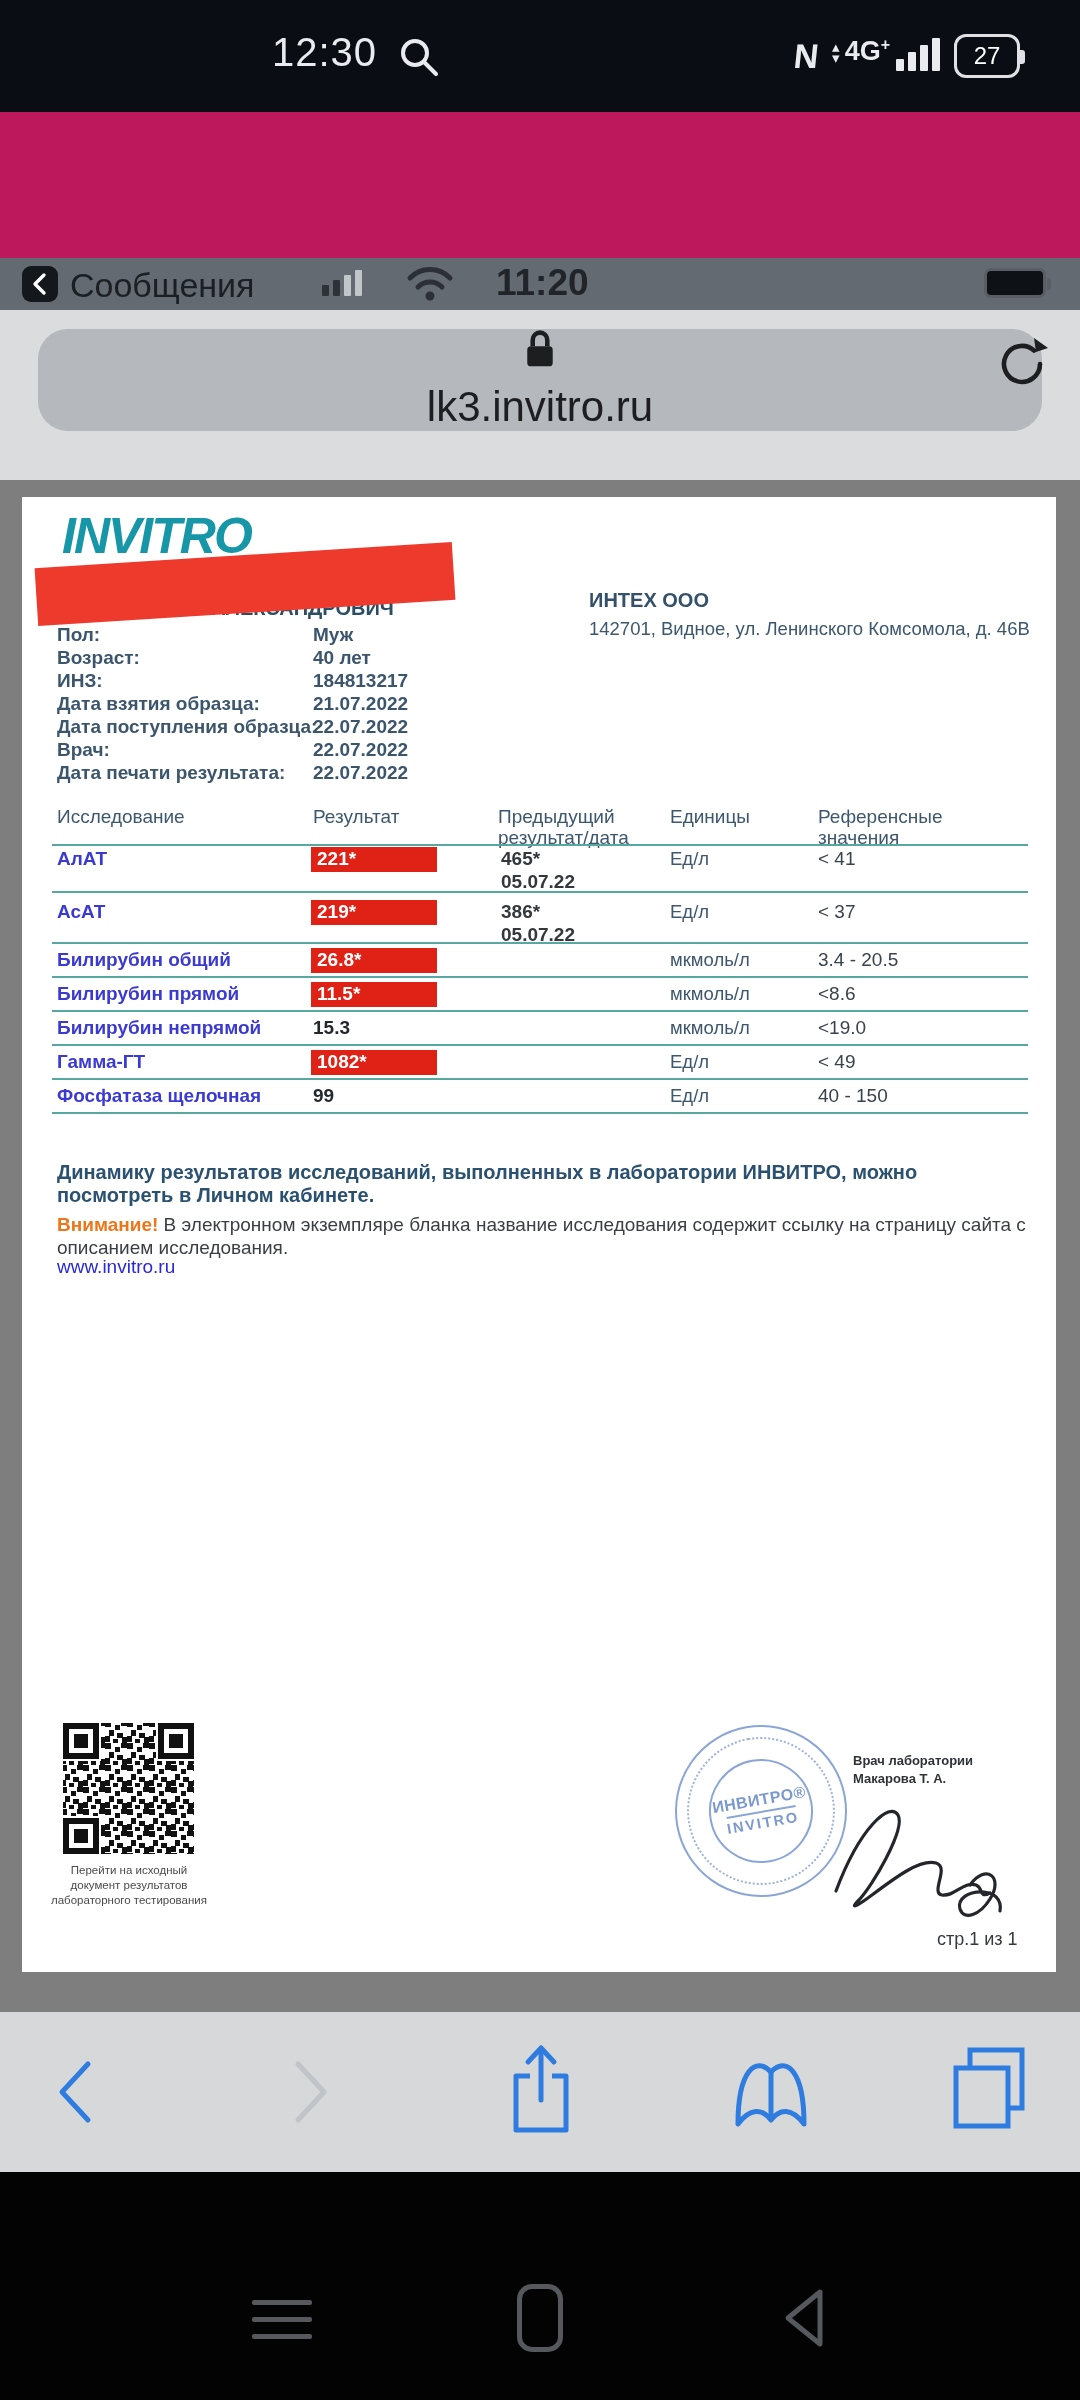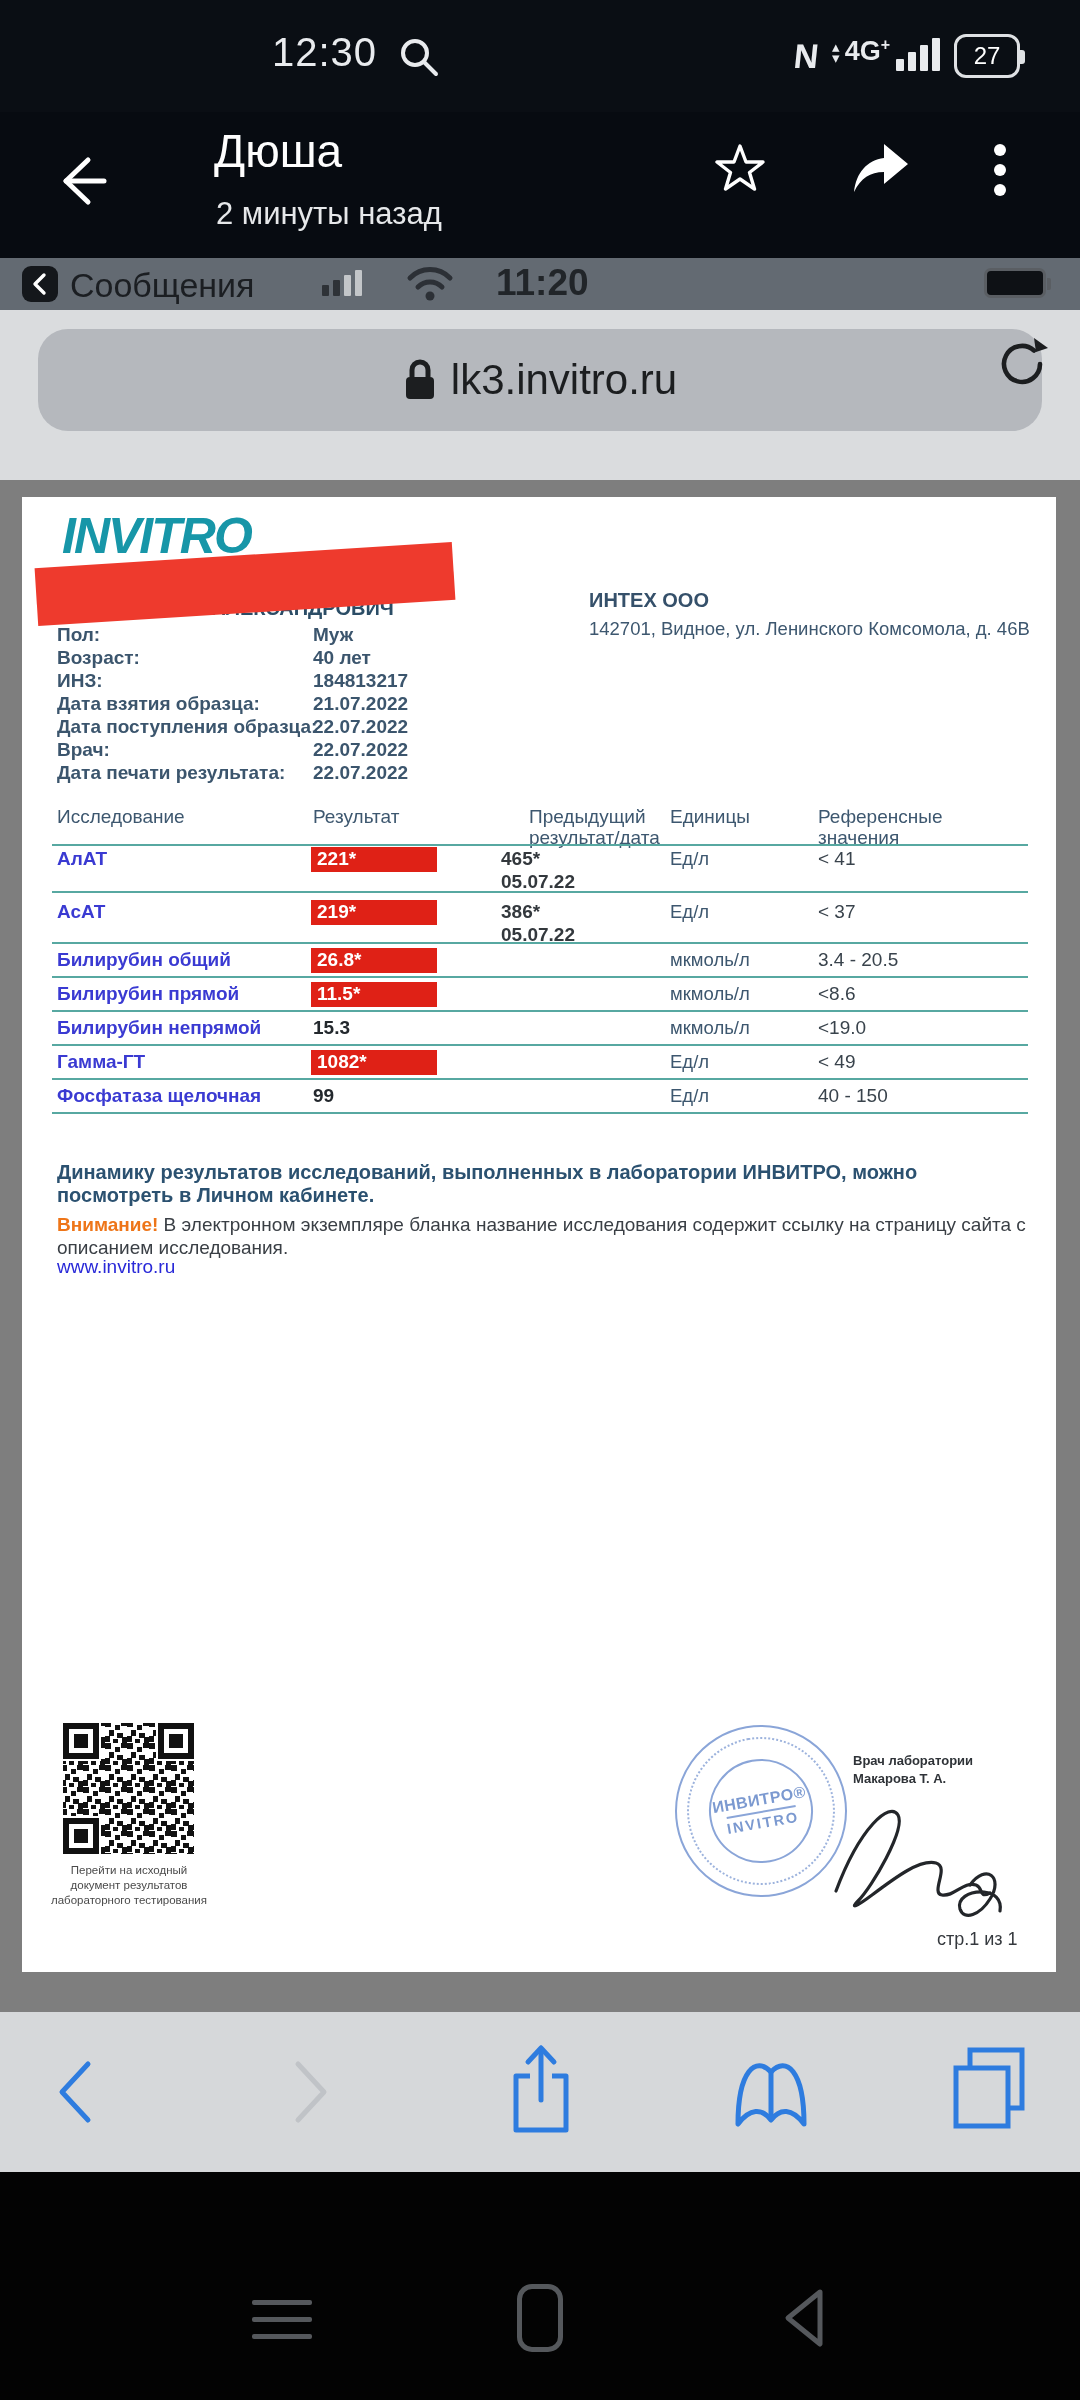--- a/index.html
+++ b/index.html
@@ -41,21 +41,21 @@
   .ios-bars{position:absolute;left:322px;top:12px;display:flex;align-items:flex-end;gap:4px;}
   .ios-bars i{display:block;width:7px;border-radius:1px;}
   .ios-wifi{position:absolute;left:404px;top:6px;}
   .ios-time{position:absolute;left:496px;top:4px;font-size:37px;font-weight:600;color:#212529;}
   .ios-batt{position:absolute;right:34px;top:10px;width:62px;height:30px;border:3px solid #5a5e63;border-radius:7px;background:#0e1115;}
   .ios-batt:after{content:"";position:absolute;right:-8px;top:7px;width:4px;height:12px;background:#5a5e63;border-radius:0 2px 2px 0;}
 
   
   .browser-top{left:0;top:310px;width:1080px;height:170px;background:#dadcde;}
   .url-pill{position:absolute;left:38px;top:19px;width:1004px;height:102px;border-radius:30px;background:#b5b8bd;
-            display:flex;align-items:center;justify-content:center;gap:14px;}
+            display:flex;align-items:center;justify-content:center;gap:14px;flex-direction:column;}
   .url-text{font-size:42px;color:#1c1e20;}
   .reload{position:absolute;right:30px;top:26px;}
 
   
   .page-frame{left:0;top:480px;width:1080px;height:1532px;background:#7e7e7e;}
   .page{position:absolute;left:22px;top:17px;width:1034px;height:1475px;background:#ffffff;overflow:hidden;}
 
   .logo{left:40px;top:10px;font-size:50px;font-style:italic;font-weight:800;letter-spacing:-2px;color:#1796a8;}
   .redact{left:14px;top:58px;width:418px;height:58px;background:#ee3a2d;transform:rotate(-3.6deg);z-index:3;}
   .name-frag{left:156px;top:100px;font-size:20px;font-weight:700;color:#2b4d66;z-index:2;}
@@ -134,39 +134,20 @@
             <i style="height:26px"></i>
             <i style="height:33px"></i>
         </span>
       </div>
       <div class="batt">
         <span>27</span>
       </div>
     </div>
   </div>
 
-  <div class="abs chat-header">
-    <svg class="abs ch-back" width="58" height="58" viewBox="0 0 58 58">
-      <path d="M36 8 L14 29 L36 50" fill="none" stroke="#fff" stroke-width="5" stroke-linecap="round" stroke-linejoin="round"></path>
-      <line x1="14" y1="29" x2="52" y2="29" stroke="#fff" stroke-width="5" stroke-linecap="round"></line>
-    </svg>
-    <div class="abs ch-title">Дюша</div>
-    <div class="abs ch-sub">2 минуты назад</div>
-    <svg class="abs ch-star" width="56" height="56" viewBox="0 0 56 56">
-      <path d="M28 6 L34 22 L51 22 L37.5 32.5 L42.5 49 L28 39 L13.5 49 L18.5 32.5 L5 22 L22 22 Z" fill="none" stroke="#fff" stroke-width="3.4" stroke-linejoin="round"></path>
-    </svg>
-    <svg class="abs ch-share" width="60" height="56" viewBox="0 0 60 56">
-      <path d="M34 4 L58 24 L34 44 L34 32 C20 32 11 38 4 52 C6 33 17 20 34 18 Z" fill="#fff"></path>
-    </svg>
-    <svg class="abs ch-kebab" width="20" height="60" viewBox="0 0 20 60">
-      <circle cx="10" cy="10" r="6" fill="#fff"></circle>
-        <circle cx="10" cy="30" r="6" fill="#fff"></circle>
-        <circle cx="10" cy="50" r="6" fill="#fff"></circle>
-    </svg>
-  </div>
 
   <div class="abs ios-strip">
     <div class="ios-badge">
       <svg width="20" height="24" viewBox="0 0 20 24">
           <path d="M14 3 L5 12 L14 21" fill="none" stroke="#fff" stroke-width="3.4" stroke-linecap="round" stroke-linejoin="round"></path>
         </svg>
     </div>
     <div class="ios-label">Сообщения</div>
     <div class="ios-bars">
       <i style="height:11px;background:#2e3237"></i>
@@ -231,21 +212,21 @@
         <span class="lab" style="top:242px">Врач:</span>
           <span class="val" style="top:242px">22.07.2022</span>
         </div>
       <div class="fld">
         <span class="lab" style="top:265px">Дата печати результата:</span>
           <span class="val" style="top:265px">22.07.2022</span>
         </div>
 
       <div class="abs th" style="left:35px;top:309px">Исследование</div>
       <div class="abs th" style="left:291px;top:309px">Результат</div>
-      <div class="abs th" style="left:507px;top:309px">
+      <div class="abs th" style="left:476px;top:309px">
         <div>Предыдущий</div>
           <div>результат/дата</div>
         </div>
       <div class="abs th" style="left:648px;top:309px">Единицы</div>
       <div class="abs th" style="left:796px;top:309px">
         <div>Референсные</div>
           <div>значения</div>
         </div>
       <div class="abs rule" style="top:347px"></div>
 

